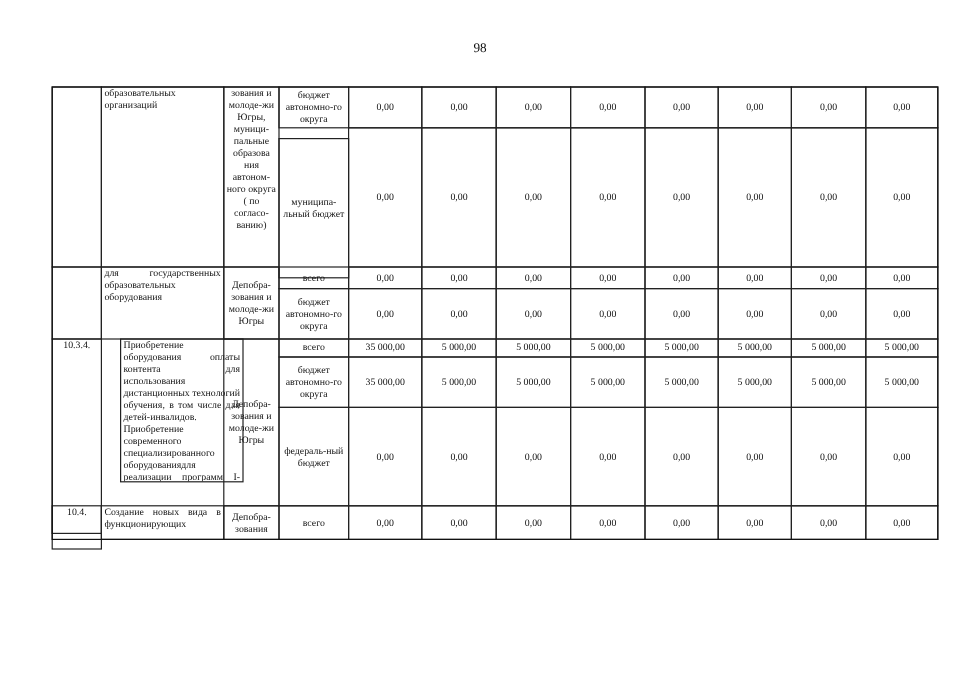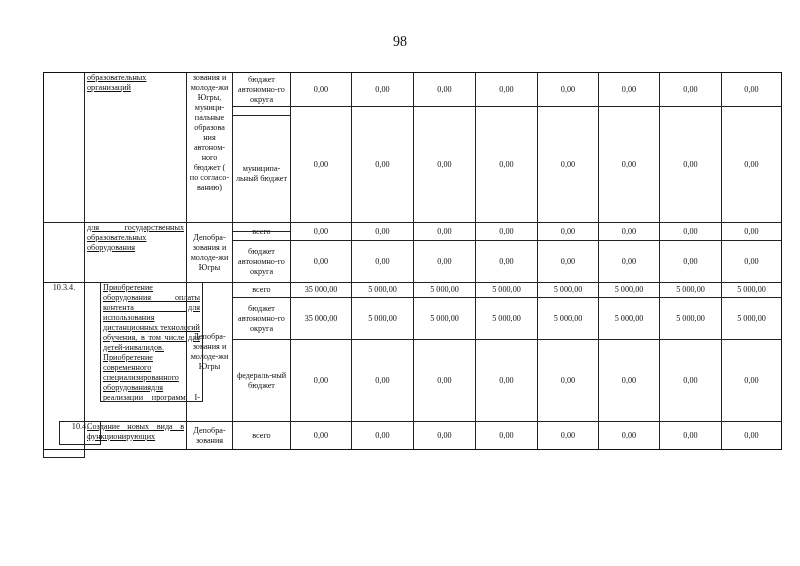--- a/index.html
+++ b/index.html
@@ -3,53 +3,53 @@
   <meta charset="utf-8">
   <style>
     html, body { margin: 0; padding: 0; }
     body {
       width: 800px; height: 566px; background: #ffffff;
       position: relative; overflow: hidden;
       font-family: "Liberation Serif", serif; color: #111;
     }
     .page-num {
       position: absolute; left: 0; width: 800px; top: 34px;
-      text-align: center; font-size: 14px;
+      text-align: center; font-size: 11px;
     }
     .cell {
       position: absolute; box-sizing: border-box;
       border: 1px solid #222;
       font-size: 8.2px; line-height: 10px;
       display: flex; overflow: hidden;
     }
     .c-top { align-items: flex-start; }
     .c-mid { align-items: center; }
     .t-center { justify-content: center; text-align: center; }
-    .t-left { justify-content: flex-start; text-align: left; text-decoration: underline; }
+    .t-left { justify-content: flex-start; text-align: left; }
     .cell > span { display: block; padding: 0 2px; width: 100%; }
     .just { text-align: justify; text-align-last: left; }
     .outer {
       position: absolute; left: 43px; top: 72px; width: 739px; height: 378px;
       box-sizing: border-box; border: 1.5px solid #111; pointer-events: none;
     }
   </style>
 </head>
 <body>
 
 <div class="page-num">98</div>
 
 <div id="table">
     <div class="cell c-top t-center" style="left: 43px; top: 72px; width: 42px; height: 151px;">
       <span></span>
     </div>
     <div class="cell c-top t-left just" style="left: 84px; top: 72px; width: 103px; height: 151px;">
       <span class="just">образовательных организаций</span>
     </div>
     <div class="cell c-top t-center" style="left: 186px; top: 72px; width: 47px; height: 151px;">
-      <span>зования и молоде-жи Югры, муници-пальные образова ния автоном-ного бюджет ( по согласо-ванию)</span>
+      <span>зования и молоде-жи Югры, муници-пальные образова ния автоном-ного округа ( по согласо-ванию)</span>
     </div>
     <div class="cell c-mid t-center" style="left: 232px; top: 72px; width: 59px; height: 35px;">
       <span>бюджет автономно-го округа</span>
     </div>
     <div class="cell c-mid t-center" style="left: 290px; top: 72px; width: 62px; height: 35px;">
       <span>0,00</span>
     </div>
     <div class="cell c-mid t-center" style="left: 351px; top: 72px; width: 63px; height: 35px;">
       <span>0,00</span>
     </div>
@@ -244,21 +244,21 @@
     </div>
     <div class="cell c-mid t-center" style="left: 598px; top: 339px; width: 62px; height: 83px;">
       <span>0,00</span>
     </div>
     <div class="cell c-mid t-center" style="left: 659px; top: 339px; width: 63px; height: 83px;">
       <span>0,00</span>
     </div>
     <div class="cell c-mid t-center" style="left: 721px; top: 339px; width: 61px; height: 83px;">
       <span>0,00</span>
     </div>
-    <div class="cell c-top t-center" style="left: 43px; top: 421px; width: 42px; height: 24px; margin-left: 16px;">
+    <div class="cell c-top t-center" style="left: 43px; top: 421px; width: 42px; height: 24px;">
       <span>10.4.</span>
     </div>
     <div class="cell c-top t-left just" style="left: 84px; top: 421px; width: 103px; height: 29px;">
       <span class="just">Создание новых вида в функционирующих</span>
     </div>
     <div class="cell c-mid t-center" style="left: 186px; top: 421px; width: 47px; height: 29px;">
       <span>Депобра-зования</span>
     </div>
     <div class="cell c-mid t-center" style="left: 232px; top: 421px; width: 59px; height: 29px;">
       <span>всего</span>

